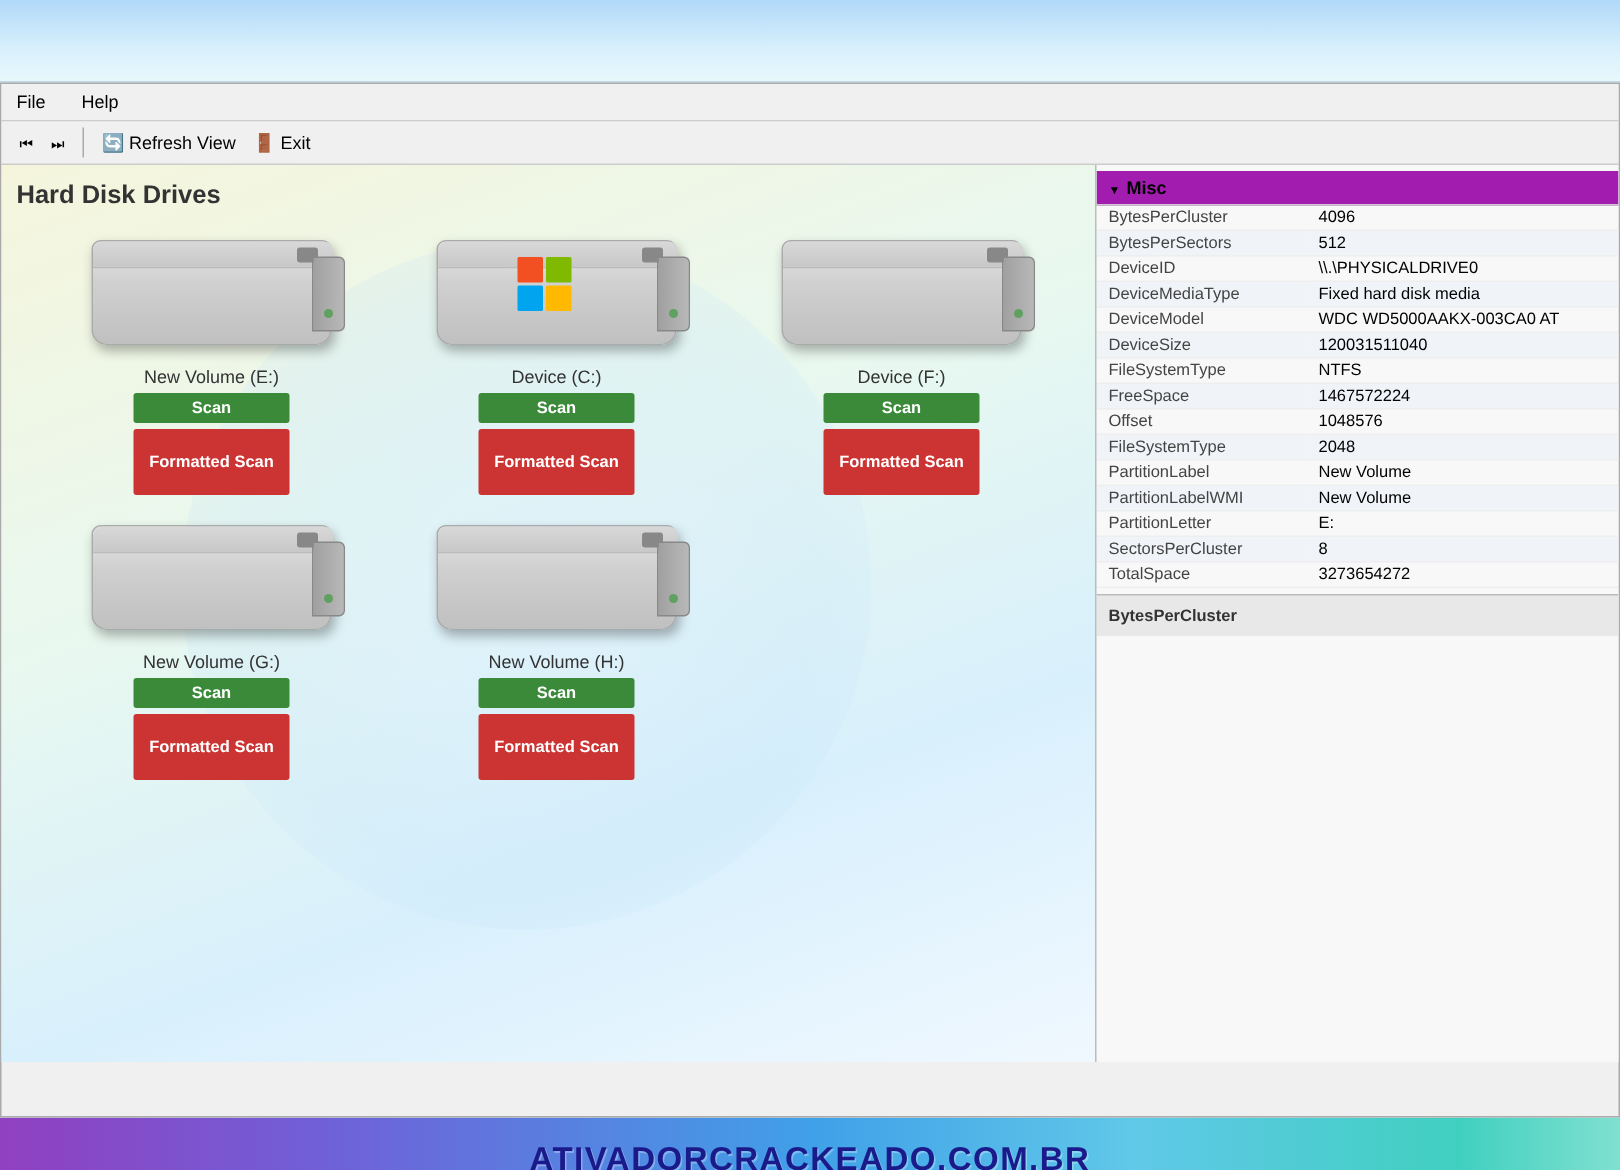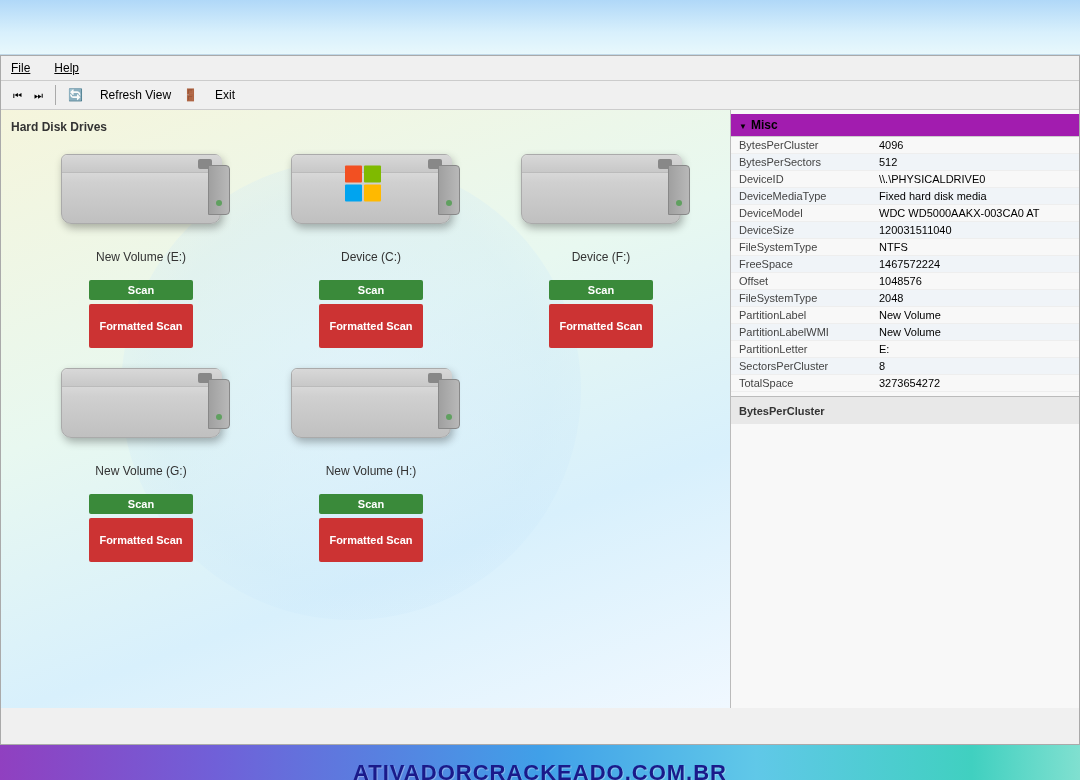--- a/index.html
+++ b/index.html
@@ -30,21 +30,20 @@
       top: 0;
     }
 
     
     .menu-bar {
       background: #f0f0f0;
       border-bottom: 1px solid #ccc;
       padding: 3px 6px;
       display: flex;
       gap: 16px;
-      text-decoration: underline;
     }
     .menu-item {
       font-size: 12px;
       color: #000;
       cursor: pointer;
       padding: 2px 4px;
     }
 
     
     .toolbar {
@@ -56,21 +55,21 @@
       gap: 4px;
     }
     .toolbar-btn {
       background: none;
       border: none;
       cursor: pointer;
       font-size: 12px;
       color: #000;
       display: flex;
       align-items: center;
-      gap: 17px;
+      gap: 3px;
       padding: 2px 4px;
     }
     .toolbar-sep { width: 1px; height: 20px; background: #aaa; margin: 0 4px; }
 
     
     .content-area {
       display: flex;
       height: calc(690px - 56px - 36px);
     }
 
@@ -91,42 +90,42 @@
       width: 460px;
       height: 460px;
       border-radius: 50%;
       background: radial-gradient(circle, rgba(220,240,255,0.6) 0%, rgba(200,230,250,0.3) 60%, transparent 100%);
       top: 50px;
       left: 120px;
       pointer-events: none;
     }
 
     .panel-title {
-      font-size: 12px;
+      font-size: 17px;
       font-weight: bold;
       color: #333;
       margin-bottom: 10px;
     }
 
     
     .drive-grid {
       display: grid;
       grid-template-columns: 220px 220px 220px;
       grid-template-rows: auto auto;
       gap: 20px 10px;
       padding: 10px 20px;
       position: relative;
       z-index: 1;
     }
 
     .drive-item {
       display: flex;
       flex-direction: column;
       align-items: center;
-      gap: 16px;
+      gap: 4px;
     }
 
     
     .hdd-icon {
       width: 160px;
       height: 80px;
       position: relative;
     }
     .hdd-body {
       width: 160px;

